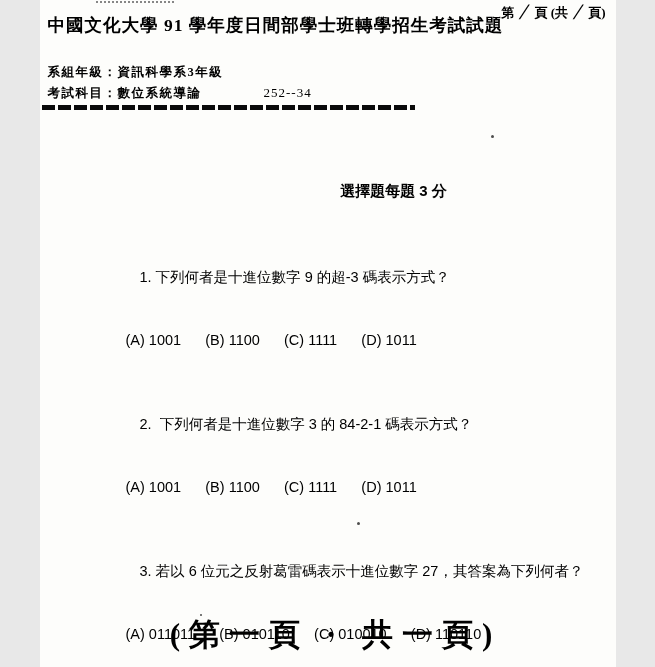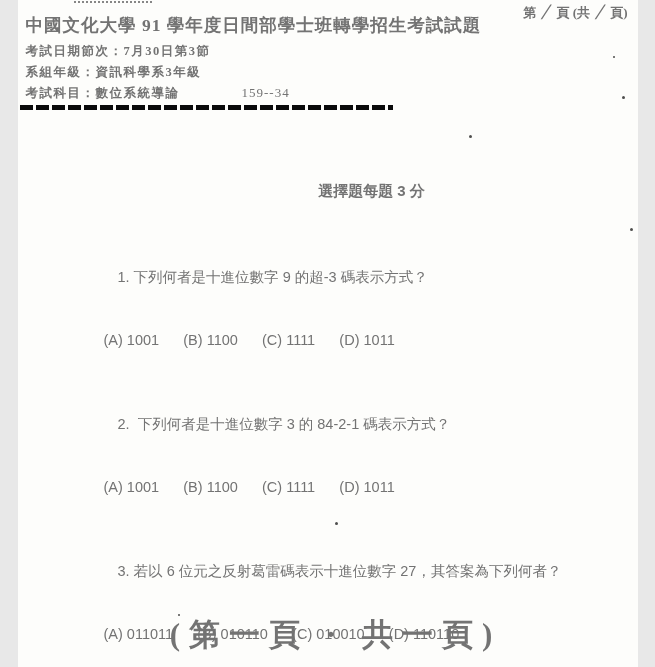--- a/index.html
+++ b/index.html
@@ -2,24 +2,24 @@
 <html><head>
 <meta charset="utf-8">
 <style>
   html,body{margin:0;padding:0;}
   body{
     background:#e8e8e8;
     font-family:"Liberation Sans","DejaVu Sans",sans-serif;
   }
   .page{
     position:relative;
-    width:620px;height:667px;
+    width:576px;height:667px;
     margin:0 auto;
     background:#fdfdfb;
-    color:#737373;
+    color:#000000;
     overflow:hidden;
   }
   
   .title{
     position:absolute;left:8px;top:13px;margin:0;
     font-size:17.5px;font-weight:bold;letter-spacing:1px;
     font-family:"Liberation Serif","DejaVu Serif",serif;
     white-space:pre;
   }
   .page-info{
@@ -81,25 +81,24 @@
   <h1 class="title">中國文化大學 91 學年度日間部學士班轉學招生考試試題</h1>
 
   <div class="page-info">
     <span>第</span>
     <span class="hand">/</span>
     <span>頁 (共</span>
     <span class="hand">/</span>
     <span>頁)</span>
   </div>
 
-  <div class="meta date">考試日期節次：7月30日第3節</div>
   <div class="meta dept">系組年級：資訊科學系3年級</div>
   <div class="meta subj">
     <span>考試科目：數位系統導論</span>
-    <span class="code">159--34</span>
+    <span class="code">252--34</span>
   </div>
 
   <div class="divider"></div>
 
   <div class="body">
 
     <div class="h">選擇題每題 3 分</div>
 
     <div class="q">1. 下列何者是十進位數字 9 的超-3 碼表示方式？</div>
     <div class="opt">(A) 1001      (B) 1100      (C) 1111      (D) 1011</div>

